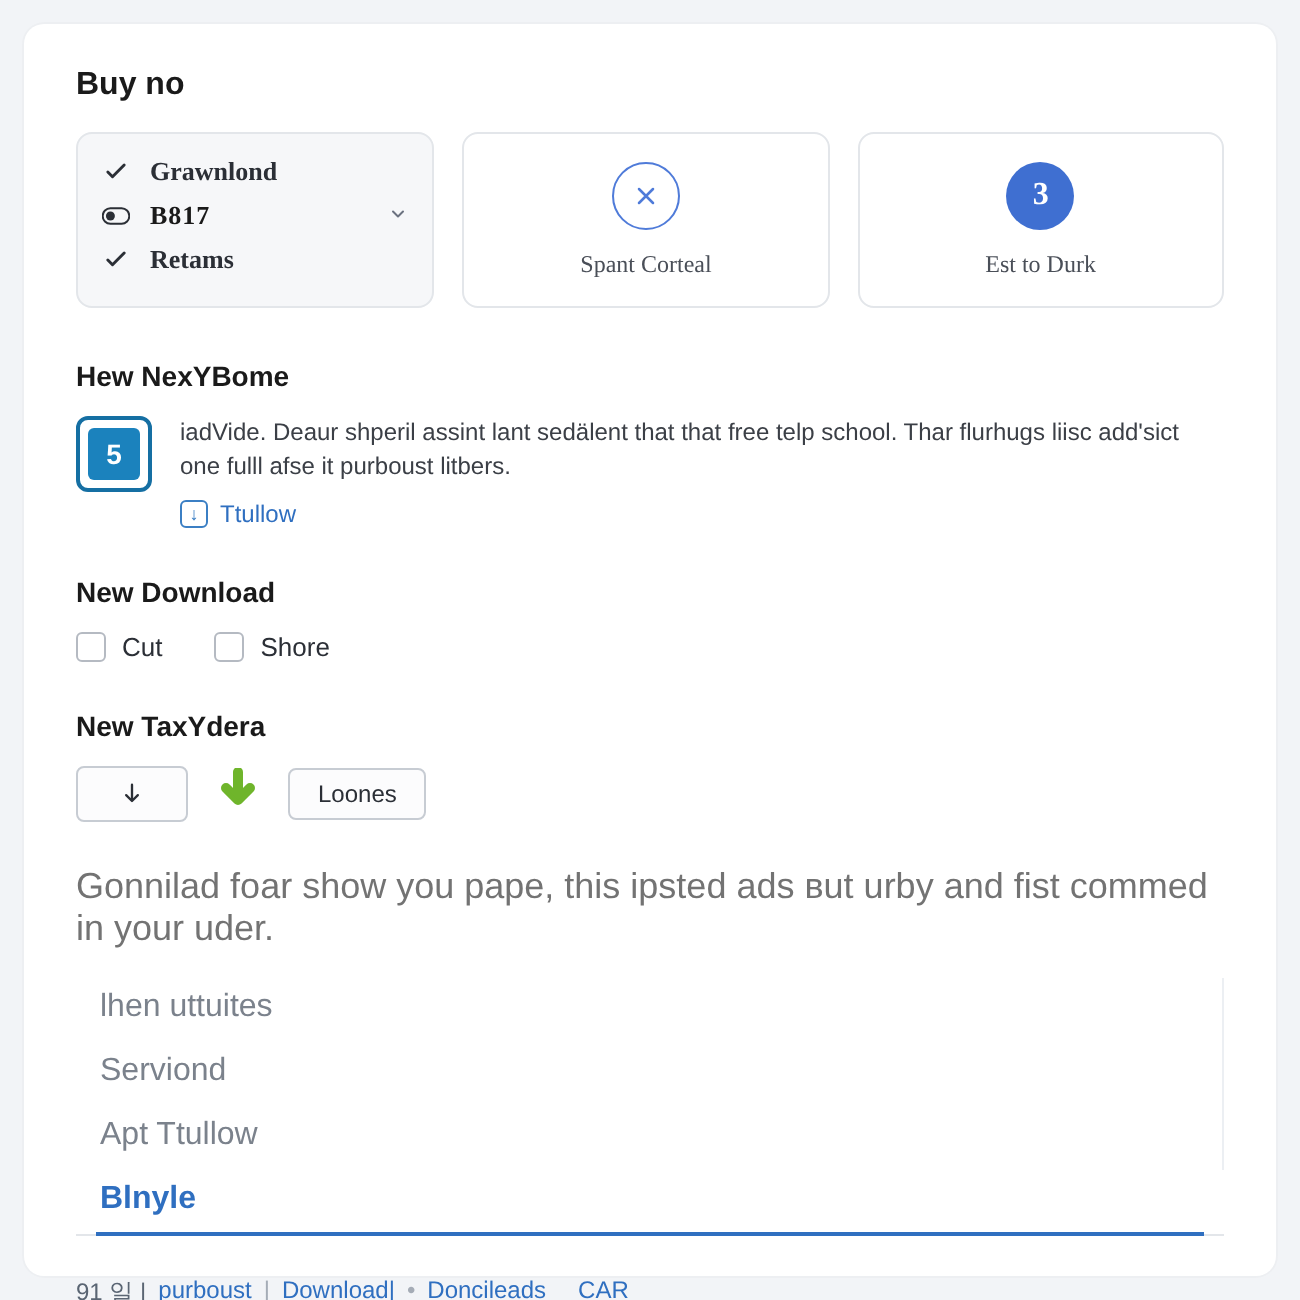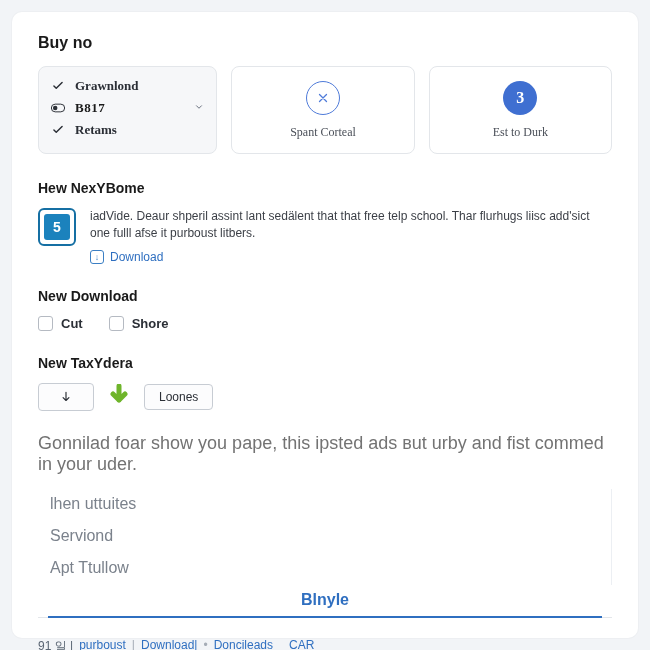--- a/index.html
+++ b/index.html
@@ -73,21 +73,21 @@
   }
   .media-body { font-size: 12px; color: #3b3f46; line-height: 1.45; }
   .dl-line { margin-top: 6px; display:flex; align-items:center; gap:6px; }
   .dl-ic {
     width: 14px; height:14px; border:1px solid #3b7fc4; border-radius:3px;
     display:inline-flex; align-items:center; justify-content:center;
     color:#3b7fc4; font-size:9px;
   }
   .dl-link { color: #2f6fc0; font-size: 12px; cursor:pointer; }
   .checks { display:flex; gap: 26px; margin-bottom: 24px; }
-  .chk { display:flex; align-items:flex-end; gap:8px; font-size: 13px; color:#2b2f36;font-weight:bold; }
+  .chk { display:flex; align-items:flex-end; gap:8px; font-size: 13px; color:#2b2f36; }
   .chk-box {
     width:15px; height:15px; border:1.5px solid #b5bac2; border-radius:3px;
     background:#fff;
   }
   .tax-row { display:flex; align-items:center; gap:16px; margin-bottom: 22px; }
   .icon-btn {
     width: 56px; height: 28px; border:1px solid #c7ccd3; border-radius:4px;
     background:#fcfcfd; display:flex; align-items:center; justify-content:center;
     color:#2b2f36;
   }
@@ -98,21 +98,21 @@
   }
   .desc { font-size: 18px; color: #737373; margin-bottom: 14px; }
   .tabs {
     display:flex; gap: 0; border-bottom:1px solid #e3e6ea; font-size:16px;
     color:#7b828c; margin-bottom: 20px; flex-direction: column;
   }
   .tab {
     padding: 6px 12px 8px 12px; cursor:pointer; position:relative;
     border-right: 1px solid #eceff3;
   }
-  .tab:last-child { border-right:none;text-align:center; }
+  .tab:last-child { border-right:none; }
   .tab.active { color:#2f6fc0; font-weight:600; }
   .tab.active::after {
     content:""; position:absolute; left:10px; right:10px; bottom:-1px;
     height:2px; background:#2f6fc0;
   }
   .foot-links { font-size: 12px; color:#2f6fc0; display:flex; gap:6px; }
   .foot-links .sep { color:#a5acb6; }
   .foot-pre { color:#5a6573; }
 </style>
 </head>
@@ -174,21 +174,21 @@
 
   <div class="h2">Hew NexYBome</div>
   <div class="media">
     <div class="thumb">
       <div class="thumb-inner">5</div>
     </div>
     <div class="media-body">
       <span>iadVide. Deaur shperil assint lant sedälent that that free telp school. Thar flurhugs liisc add'sict one fulll afse it purboust litbers.</span>
       <div class="dl-line">
         <span class="dl-ic">↓</span>
-        <span class="dl-link">Download</span>
+        <span class="dl-link">Ttullow</span>
       </div>
     </div>
   </div>
 
   <div class="h2">New Download</div>
   <div class="checks">
     <label class="chk">
       <span class="chk-box"></span>
       <span>Cut</span>
     </label>

